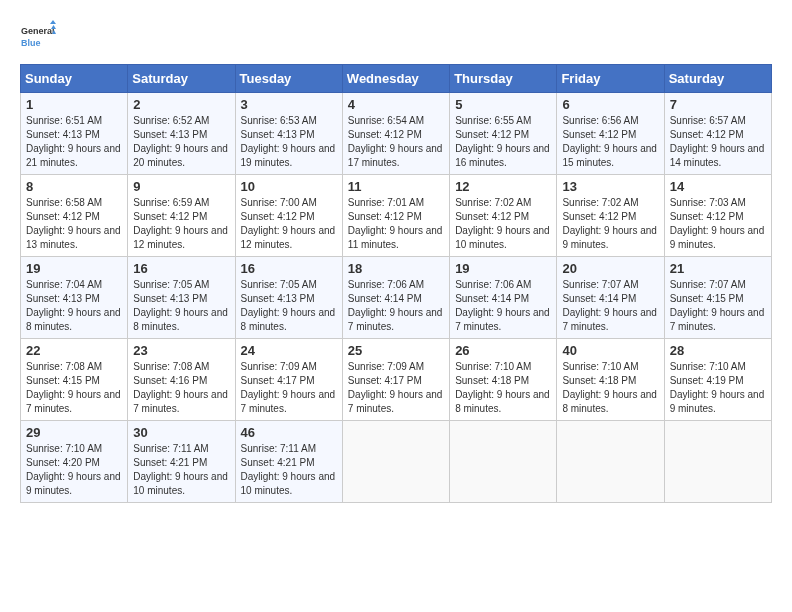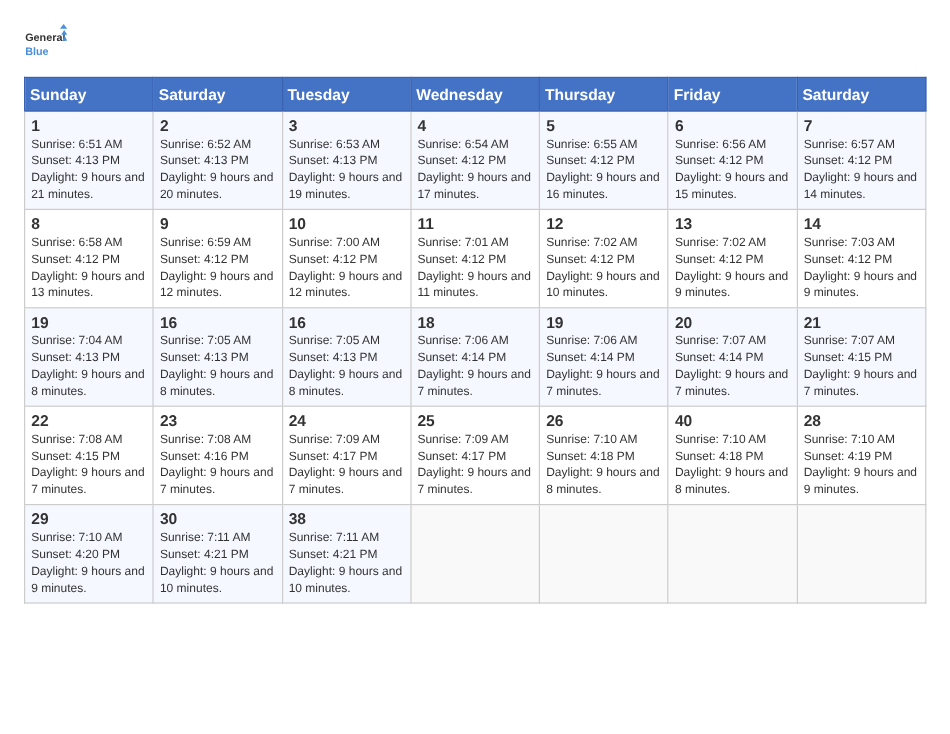--- a/index.html
+++ b/index.html
@@ -354,21 +354,21 @@
       </td>
         <td>
         <span class="day-num">30</span>
         <div class="day-info">
           Sunrise: 7:11 AM<br>
           Sunset: 4:21 PM<br>
           Daylight: 9 hours and 10 minutes.
         </div>
       </td>
         <td>
-        <span class="day-num">38</span>
+        <span class="day-num">46</span>
         <div class="day-info">
           Sunrise: 7:11 AM<br>
           Sunset: 4:21 PM<br>
           Daylight: 9 hours and 10 minutes.
         </div>
       </td>
         <td class="empty-cell"></td>
         <td class="empty-cell"></td>
         <td class="empty-cell"></td>
         <td class="empty-cell"></td>

